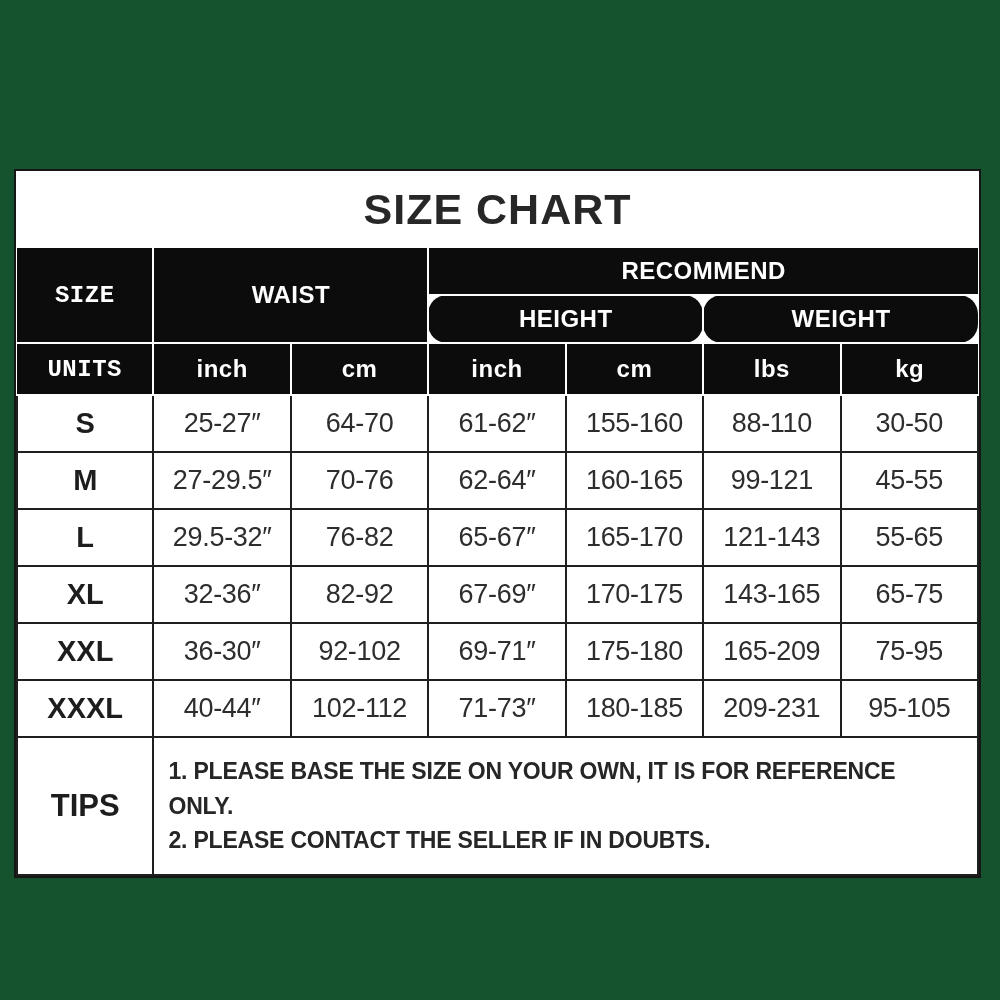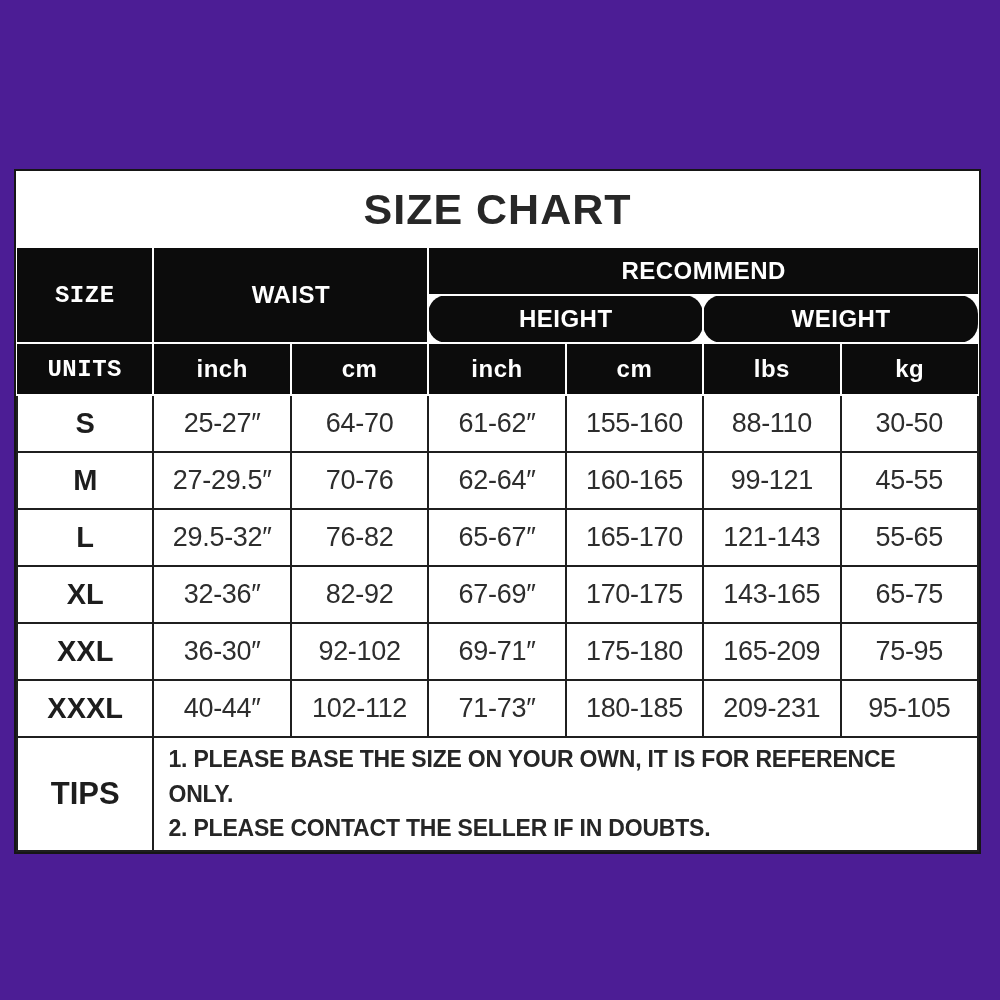--- a/index.html
+++ b/index.html
@@ -5,21 +5,21 @@
   html, body {
     margin: 0;
     padding: 0;
     background: #ffffff;
     font-family: "Liberation Sans", sans-serif;
   }
   .page {
     position: relative;
     width: 1000px;
     height: 1000px;
-    background: #4c1d95;
+    background: #14532d;
     overflow: hidden;
   }
   .chart-wrap {
     position: absolute;
     left: 14px;
     top: 169px;
     width: 967px;
     border: 2px solid #161616;
     background: #ffffff;
     box-sizing: border-box;
@@ -82,21 +82,21 @@
     text-align: center;
     vertical-align: middle;
     font-weight: 700;
     font-size: 31px;
     color: #1d1d1d;
   }
   td.tips-cell {
     border: 2px solid #1f1f1f;
     text-align: left;
     vertical-align: middle;
-    padding: 4px 14px;
+    padding: 16px 14px;
     font-size: 23px;
     font-weight: 700;
     color: #262626;
     letter-spacing: -0.2px;
     line-height: 1.5;
   }
 </style>
 </head>
 <body>
 

